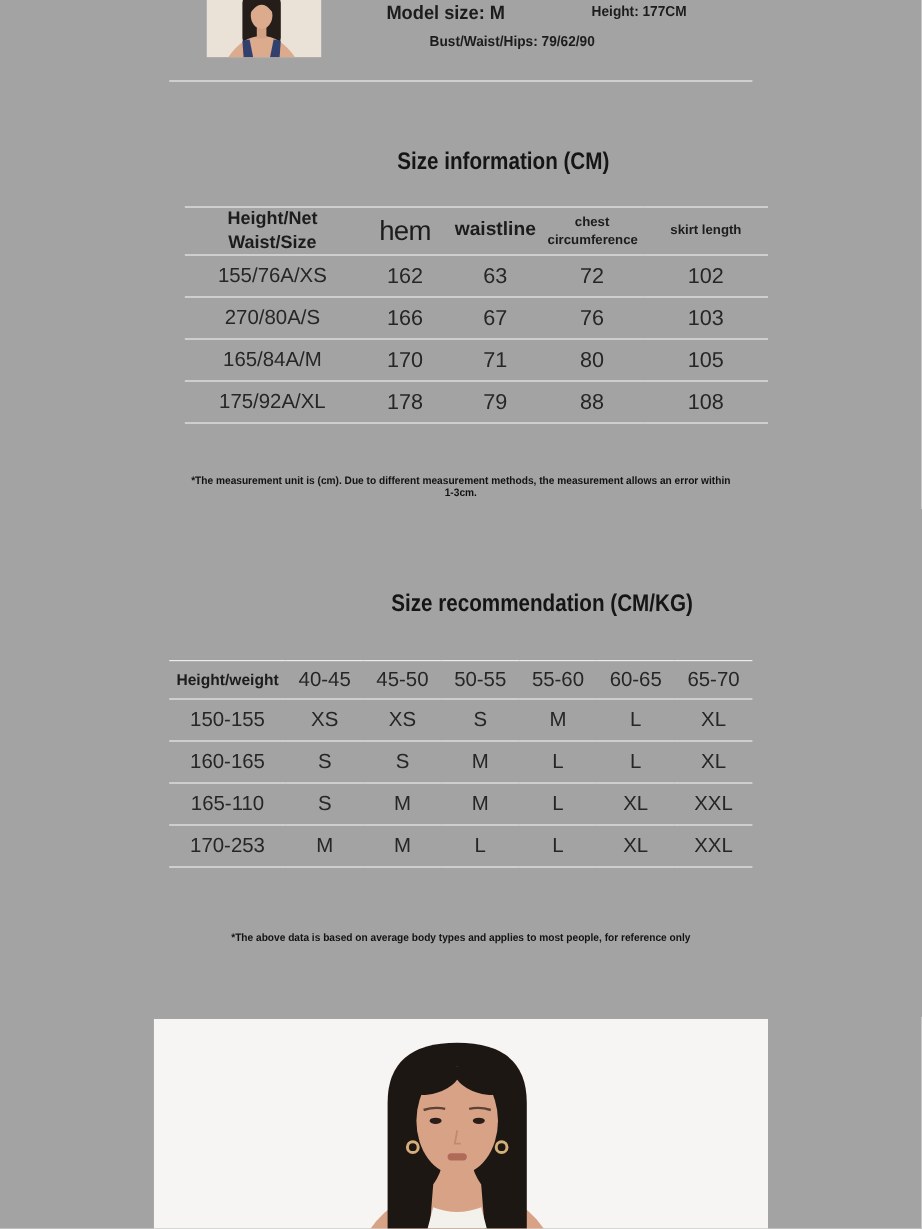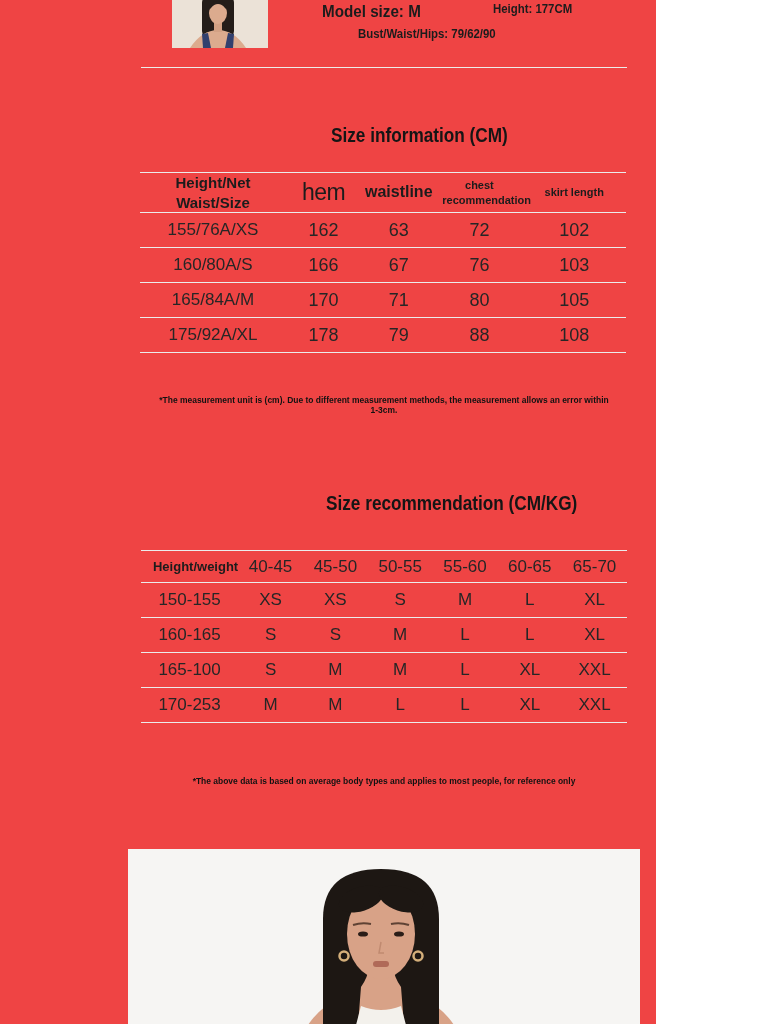--- a/index.html
+++ b/index.html
@@ -1,54 +1,54 @@
 <!DOCTYPE html>
 <html><head>
 <meta charset="utf-8">
 <style>
   html,body{margin:0;padding:0;}
   body{
     width:768px;height:1024px;background:#ffffff;
     font-family:"Liberation Sans",sans-serif;color:#1c1c1c;
     -webkit-font-smoothing:antialiased;
   }
-  .page{position:relative;width:656px;height:1024px;overflow:hidden;background:#ef4444;}
+  .page{position:relative;width:768px;height:1024px;overflow:hidden;background:#a3a3a3;}
 
   
   .thumb{position:absolute;left:172px;top:0;width:96px;height:48px;overflow:hidden;}
   .model-size{position:absolute;left:322px;top:3px;font-size:16px;font-weight:700;white-space:nowrap;transform:scaleX(0.95);transform-origin:0 0;}
   .model-height{position:absolute;left:493px;top:2px;font-size:12px;font-weight:700;white-space:nowrap;transform:scaleX(0.95);transform-origin:0 0;}
   .model-bwh{position:absolute;left:358px;top:27px;font-size:12px;font-weight:700;white-space:nowrap;transform:scaleX(0.95);transform-origin:0 0;}
   .divider{position:absolute;left:141px;top:67px;width:486px;height:1px;background:#ededea;}
 
   
   .sec-title{position:absolute;font-size:20px;font-weight:700;color:#151515;white-space:nowrap;transform:scaleX(0.86);transform-origin:0 0;letter-spacing:0;}
   .title-1{left:331px;top:124px;}
   .title-2{left:326px;top:492px;}
 
   
   table{border-collapse:collapse;table-layout:fixed;}
   th,td{text-align:center;vertical-align:middle;padding:0;font-weight:400;}
-  .t1{position:absolute;left:140px;top:172px;width:486px;border-top:1px solid #ececec;}
+  .t1{position:absolute;left:154px;top:172px;width:486px;border-top:1px solid #ececec;}
   .t1 thead tr{height:38px;border-bottom:1px solid #ececec;}
   .t1 tbody tr{height:35px;border-bottom:1px solid #ececec;}
   .t1 th{font-size:11px;font-weight:700;color:#1c1c1c;line-height:1.3;}
   .t1 th.c0{width:33%;font-size:15px;}
   .t1 th.c1{width:17%;font-size:23px;font-weight:400;letter-spacing:-0.5px;}
   .t1 th.c2{width:17%;font-size:16px;}
   .t1 th.c3{width:17%;padding:0 6px;}
   .t1 th.c4{width:16%;padding:0 18px;}
   .t1 td{font-size:18px;color:#262626;margin-top:20px;}
   .t1 td.c0{font-size:17px;}
 
   .t2{position:absolute;left:141px;top:550px;width:486px;border-top:1px solid #ececec;}
   .t2 thead tr{height:32px;border-bottom:1px solid #ececec;}
   .t2 tbody tr{height:35px;border-bottom:1px solid #ececec;}
   .t2 th{font-size:17px;color:#262626;}
-  .t2 th.c0{width:20%;font-size:13px;font-weight:700;color:#1c1c1c;text-align:right;}
+  .t2 th.c0{width:20%;font-size:13px;font-weight:700;color:#1c1c1c;}
   .t2 td{font-size:17px;color:#262626;margin-top:29px;}
 
   
   .footnote{position:absolute;left:141px;width:486px;text-align:center;font-size:9px;font-weight:700;color:#121212;transform:scaleX(0.94);transform-origin:50% 0;}
   .fn1{top:395px;}
   .fn2{top:776px;}
 
   
   .hero{position:absolute;left:128px;top:849px;width:512px;height:175px;overflow:hidden;}
 </style>
@@ -74,34 +74,34 @@
   <div class="model-bwh">Bust/Waist/Hips: 79/62/90</div>
   <div class="divider"></div>
 
   <div class="sec-title title-1">Size information (CM)</div>
   <table class="t1">
       <thead>
         <tr>
           <th class="c0">Height/Net Waist/Size</th>
           <th class="c1">hem</th>
           <th class="c2">waistline</th>
-          <th class="c3">chest recommendation</th>
+          <th class="c3">chest circumference</th>
           <th class="c4">skirt length</th>
         </tr>
       </thead>
       <tbody>
         <tr>
           <td class="c0">155/76A/XS</td>
           <td class="c1">162</td>
           <td class="c2">63</td>
           <td class="c3">72</td>
           <td class="c4">102</td>
         </tr>
         <tr>
-          <td class="c0">160/80A/S</td>
+          <td class="c0">270/80A/S</td>
           <td class="c1">166</td>
           <td class="c2">67</td>
           <td class="c3">76</td>
           <td class="c4">103</td>
         </tr>
         <tr>
           <td class="c0">165/84A/M</td>
           <td class="c1">170</td>
           <td class="c2">71</td>
           <td class="c3">80</td>
@@ -144,21 +144,21 @@
         <tr>
           <td class="c0">160-165</td>
           <td class="c1">S</td>
           <td class="c2">S</td>
           <td class="c3">M</td>
           <td class="c4">L</td>
           <td class="c5">L</td>
           <td class="c6">XL</td>
         </tr>
         <tr>
-          <td class="c0">165-100</td>
+          <td class="c0">165-110</td>
           <td class="c1">S</td>
           <td class="c2">M</td>
           <td class="c3">M</td>
           <td class="c4">L</td>
           <td class="c5">XL</td>
           <td class="c6">XXL</td>
         </tr>
         <tr>
           <td class="c0">170-253</td>
           <td class="c1">M</td>

